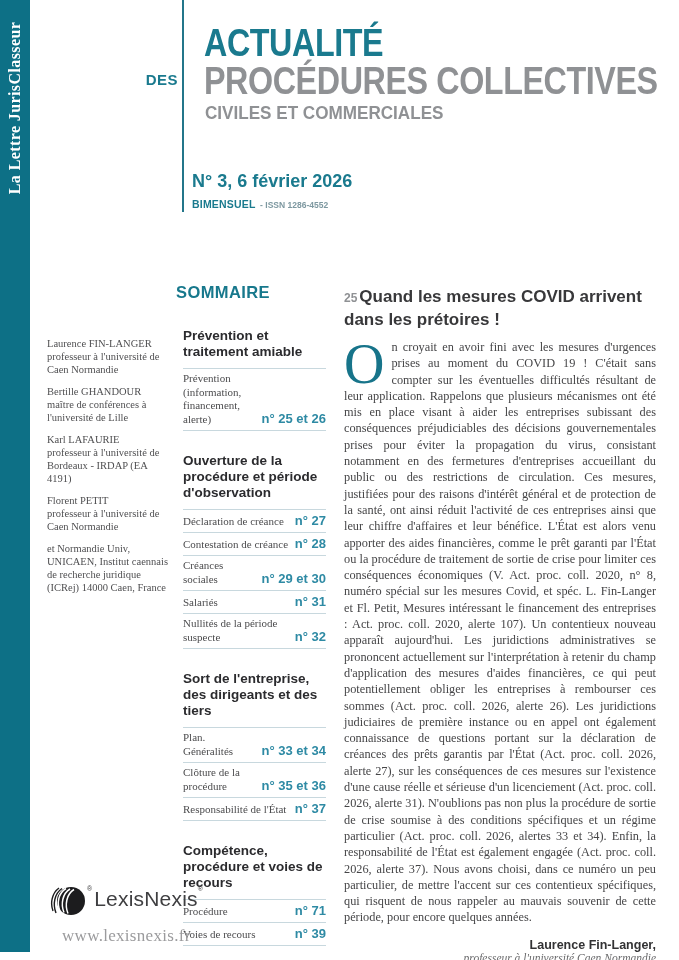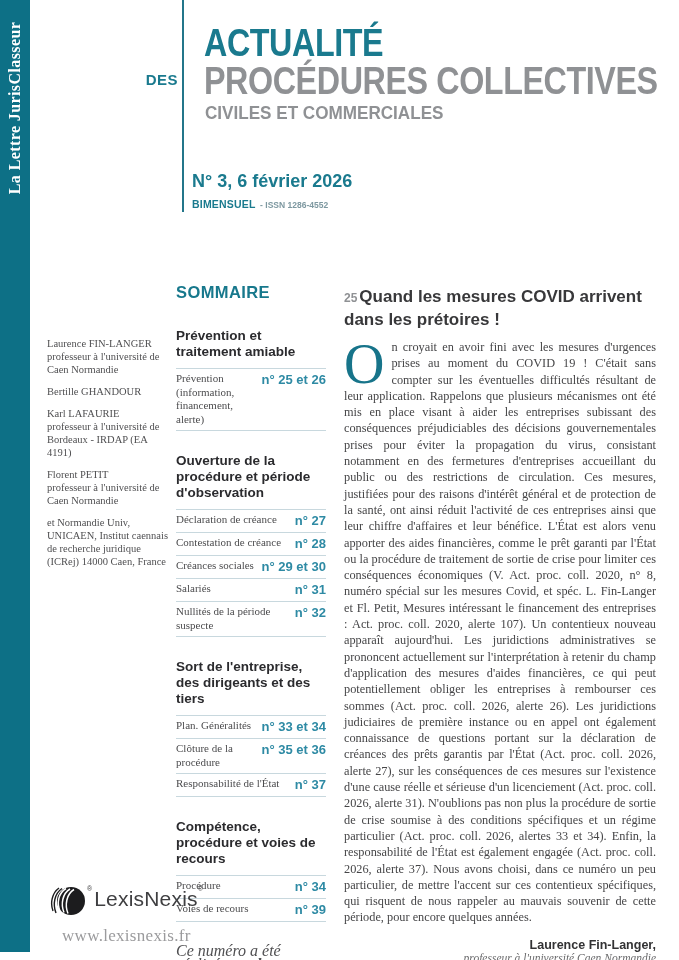--- a/index.html
+++ b/index.html
@@ -39,24 +39,24 @@
   .authors { position:absolute; left:47px; top:337px; width:124px;
              font-family:"Liberation Serif", serif; font-size:10.5px; line-height:13px; color:#4f4f51; }
   .author { margin-bottom:9px; }
   .author-name { display:block; }
   .author-role { display:block; }
   .affiliation { margin-top:2px; }
 
   
   .toc { position:absolute; left:176px; top:283px; width:150px; }
   .toc-title { color:#17788c; font-weight:bold; font-size:16.5px; letter-spacing:.4px; margin-bottom:26px; }
-  .toc-section { margin-bottom:22px; }
+  .toc-section { margin-bottom:22px;margin-left:7px; }
   .toc-heading { font-size:13.5px; font-weight:bold; color:#2b2b2e; line-height:16px; margin-bottom:8px; }
   .toc-list { border-bottom:1px solid #c8d8de; }
-  .toc-item { display:flex; justify-content:space-between; 
+  .toc-item { display:flex; justify-content:space-between; align-items:flex-end;
               border-top:1px solid #c8d8de; padding:3px 0 4px 0; }
   .toc-label { font-family:"Liberation Serif", serif; font-size:11px; line-height:13.5px; color:#4c4c4e; }
   .toc-ref { font-weight:bold; font-size:13px; color:#2e8aa4; white-space:nowrap; padding-left:6px; }
   .editor-note { margin-top:16px; font-family:"Liberation Serif", serif; font-style:italic;
                  font-size:16px; line-height:13.5px; color:#4f4f51; }
   .editor-note b { font-weight:bold; }
 
   
   .article { position:absolute; left:344px; top:286px; width:312px; }
   .art-title { font-size:17px; font-weight:bold; color:#38383a; line-height:21px; margin-bottom:9px; }
@@ -100,20 +100,21 @@
     </div>
   </header>
 
   <aside class="authors" id="authors">
       <div class="author">
         <span class="author-name">Laurence FIN-LANGER</span>
         <span class="author-role">professeur à l'université de Caen Normandie</span>
       </div>
       <div class="author">
         <span class="author-name">Bertille GHANDOUR</span>
+        <span class="author-role">maître de conférences à l'université de Lille</span>
       </div>
       <div class="author">
         <span class="author-name">Karl LAFAURIE</span>
         <span class="author-role">professeur à l'université de Bordeaux - IRDAP (EA 4191)</span>
       </div>
       <div class="author">
         <span class="author-name">Florent PETIT</span>
         <span class="author-role">professeur à l'université de Caen Normandie</span>
       </div>
       <div class="affiliation">et Normandie Univ, UNICAEN, Institut caennais de recherche juridique (ICRej) 14000 Caen, France</div>
@@ -171,21 +172,21 @@
               <span class="toc-label">Responsabilité de l'État</span>
               <span class="toc-ref">n° 37</span>
             </div>
           </div>
         </section>
         <section class="toc-section">
           <h3 class="toc-heading">Compétence, procédure et voies de recours</h3>
           <div class="toc-list">
             <div class="toc-item">
               <span class="toc-label">Procédure</span>
-              <span class="toc-ref">n° 34</span>
+              <span class="toc-ref">n° 71</span>
             </div>
             <div class="toc-item">
               <span class="toc-label">Voies de recours</span>
               <span class="toc-ref">n° 39</span>
             </div>
           </div>
         </section>
       </div>
     <p class="editor-note">
       <span>Ce numéro a été réalisé</span>

